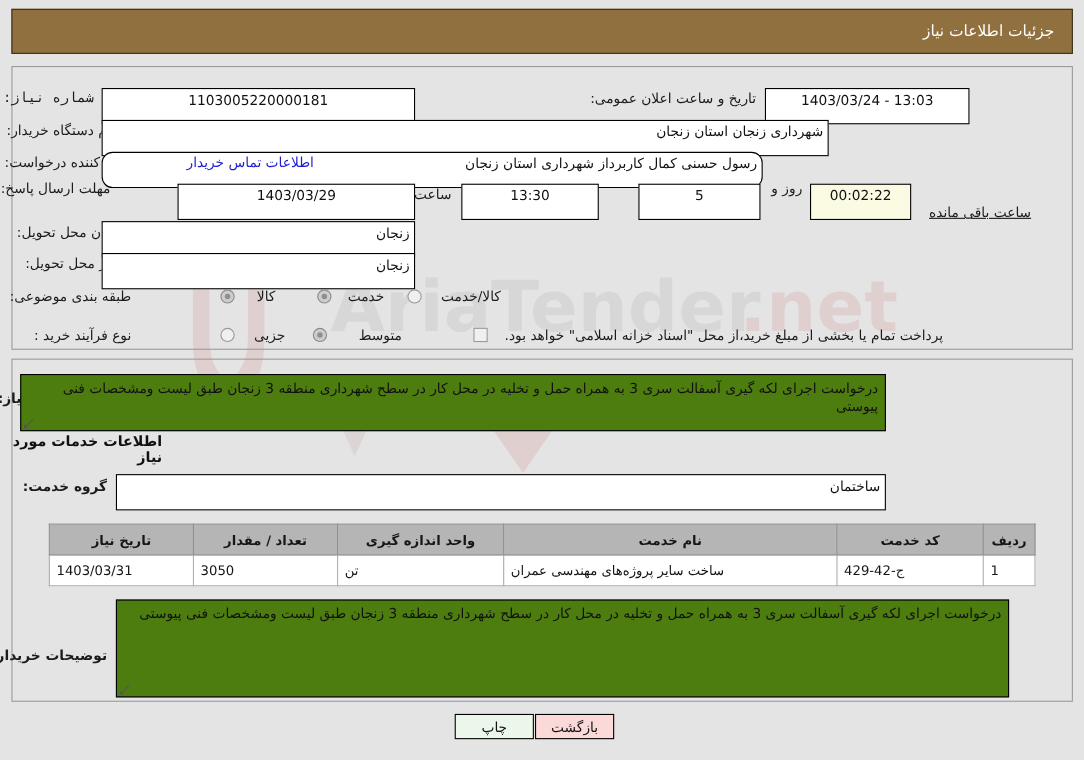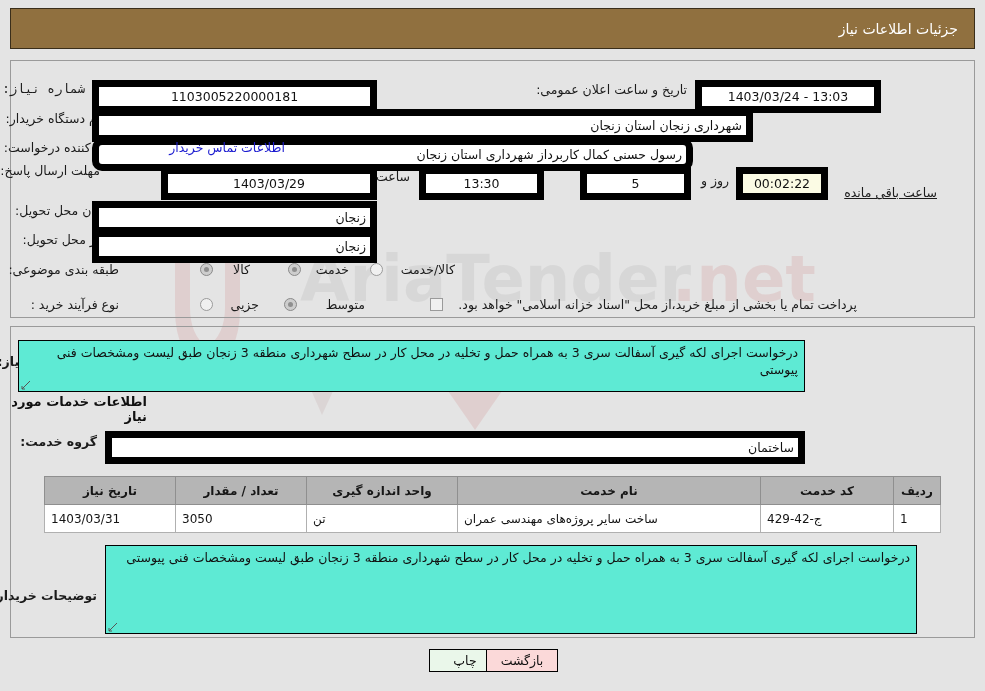--- a/index.html
+++ b/index.html
@@ -64,21 +64,21 @@
     position: absolute;
     font-size: 12.5px;
     color: #1b1b1b;
     white-space: nowrap;
     line-height: 16px;
     z-index: 4;
   }
   .lbl-bold { font-weight: bold; }
   .fld {
     position: absolute;
-    border: 7px solid #000000;
+    border: 1px solid #000000;
     background: #ffffff;
     box-sizing: border-box;
     height: 33px;
     font-size: 12.5px;
     color: #111;
     line-height: 19px;
     padding: 0 4px;
     white-space: nowrap;
     overflow: hidden;
     z-index: 4;
@@ -123,21 +123,21 @@
     width: 13px; height: 13px;
     border: 1px solid #9a9a9a;
     background: #f0f0f0;
     box-sizing: border-box;
     z-index: 4;
   }
   
   .ta {
     position: absolute;
     border: 1px solid #000;
-    background: #5eead4;
+    background: #4d7c0f;
     box-sizing: border-box;
     font-size: 12.5px;
     color: #111;
     line-height: 17px;
     padding: 3px 6px 0 6px;
     text-align: right;
     z-index: 4;
     overflow: hidden;
   }
   .ta .grip {
@@ -229,21 +229,21 @@
 
   <div class="lbl" style="top:140px; right:866px;">ایجاد کننده درخواست:</div>
   <div class="fld fld-right" style="top:138px; right:292px; width:601px;border-radius:10px;">رسول حسنی کمال کاربرداز شهرداری استان زنجان</div>
   <div class="link" style="top:140px; right:700px;">اطلاعات تماس خریدار</div>
 
   <div class="lbl" style="top:163px; right:885px; line-height:15px; text-align:right;">مهلت ارسال پاسخ: تا تاریخ:</div>
   <div class="fld fld-center" style="top:167px; right:608px; width:216px;">1403/03/29</div>
   <div class="lbl" style="top:169px; right:575px;">ساعت</div>
   <div class="fld fld-center" style="top:167px; right:441px; width:125px;">13:30</div>
   <div class="fld fld-center" style="top:167px; right:294px; width:111px;">5</div>
-  <div class="lbl" style="top:173px; right:256px;">روز و</div>
+  <div class="lbl" style="top:163px; right:256px;">روز و</div>
   <div class="fld fld-yellow" style="top:167px; right:157px; width:92px;">00:02:22</div>
   <div class="lbl" style="top:185px; right:48px;text-decoration:underline;">ساعت باقی مانده</div>
 
   <div class="lbl" style="top:203px; right:872px;">استان محل تحویل:</div>
   <div class="fld fld-right" style="top:201px; right:608px; width:285px;">زنجان</div>
 
   <div class="lbl" style="top:232px; right:872px;">شهر محل تحویل:</div>
   <div class="fld fld-right" style="top:230px; right:608px; width:285px;">زنجان</div>
 
   <div class="lbl" style="top:262px; right:866px;">طبقه بندی موضوعی:</div>
@@ -300,16 +300,16 @@
   </table>
 
   <div class="lbl lbl-bold" style="top:588px; right:888px;">توضیحات خریدار:</div>
   <div class="ta" style="top:545px; right:68px; width:812px; height:89px;">
     <span>درخواست اجرای لکه گیری آسفالت سری 3 به همراه حمل و تخلیه در محل کار در سطح شهرداری منطقه 3 زنجان طبق لیست ومشخصات فنی پیوستی</span>
     <svg class="grip" viewBox="0 0 10 10" xmlns="http://www.w3.org/2000/svg">
       <path d="M1 9 L9 1 M1 9 L4 9 M1 9 L1 6" stroke="#555" stroke-width="1" fill="none"></path>
     </svg>
   </div>
 
-  <div class="btn btn-print" style="top:649px; right:484px; width:72px;">چاپ</div>
+  <div class="btn btn-print" style="top:649px; right:500px; width:72px;">چاپ</div>
   <div class="btn btn-back" style="top:649px; right:427px; width:72px;">بازگشت</div>
 
 </div>
 
 </body></html>

